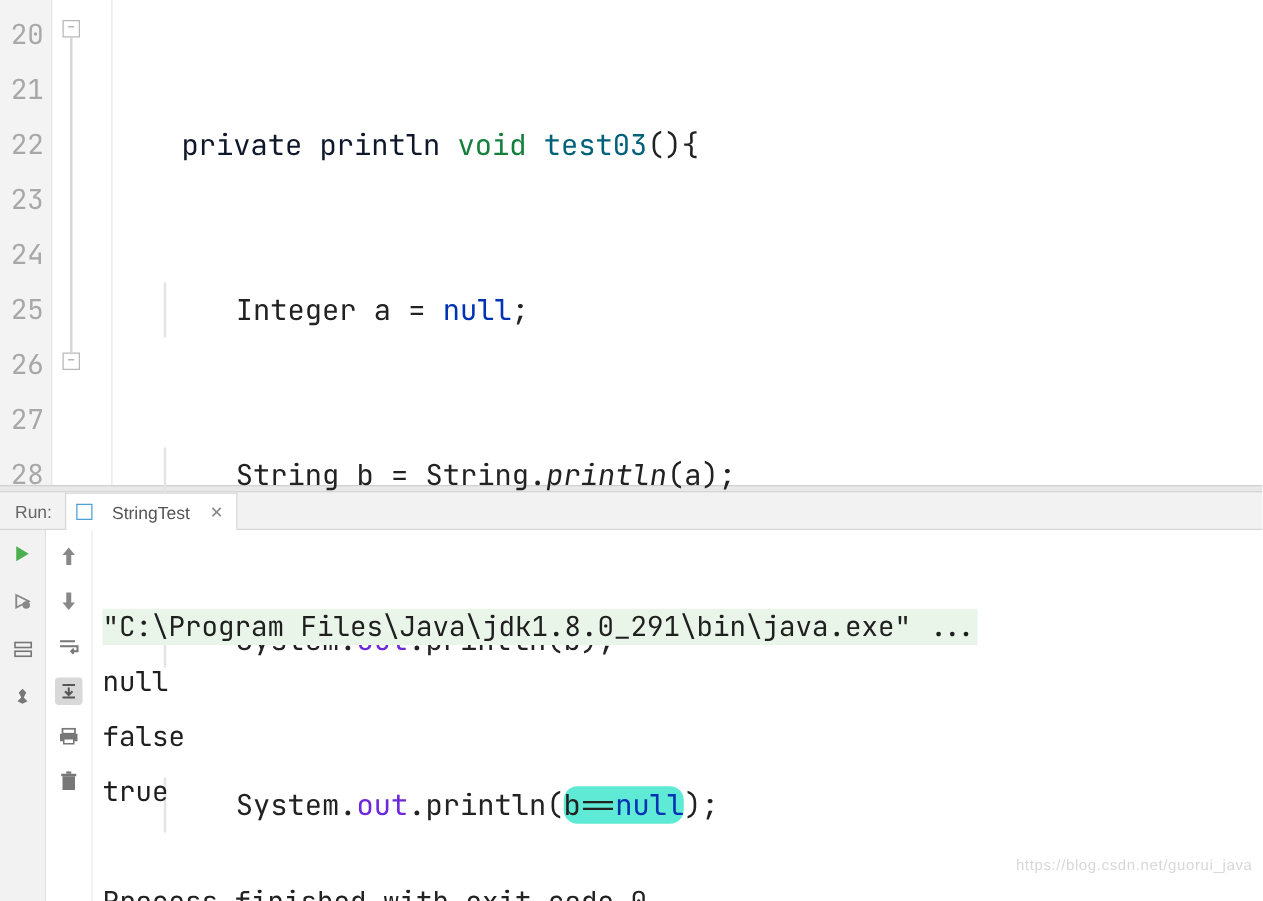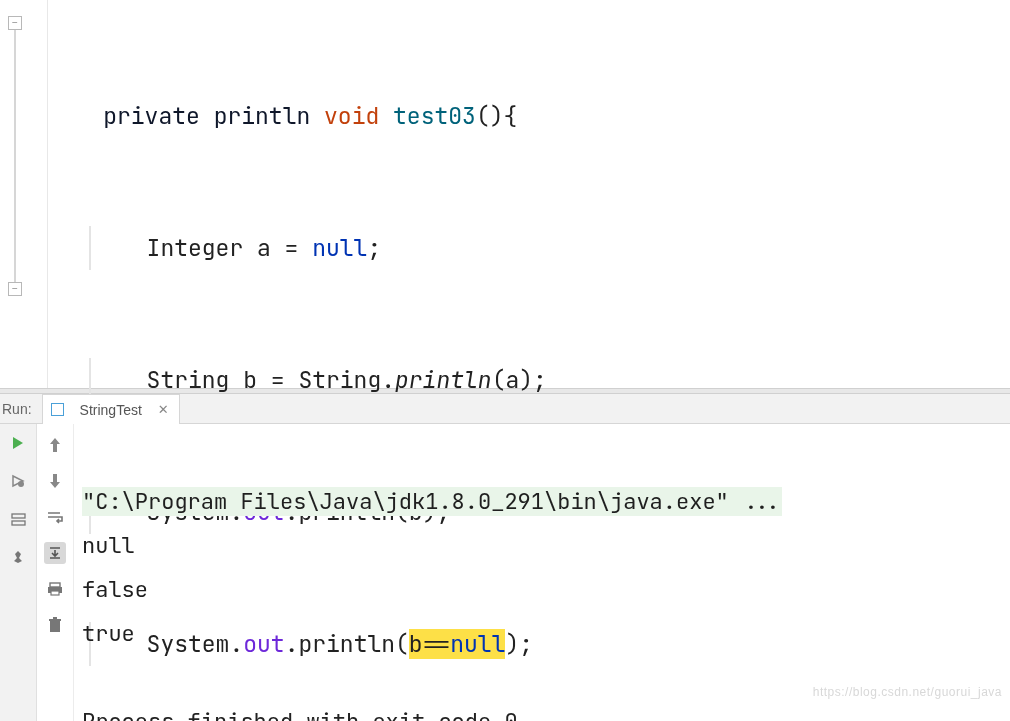--- a/index.html
+++ b/index.html
@@ -34,36 +34,36 @@
   flex:1; padding-top:6px;
   font-family:"JetBrains Mono","Consolas",monospace;
   font-size:23px; line-height:44px; white-space:pre;
 }
 .code-line { height:44px; }
 .indent-guide {
   border-left:2px solid #e4e4e4; display:inline-block; height:44px;
   vertical-align:top; margin-left:0;
 }
 .kw-mod   { color:#0f172a;margin-top:44px; }
-.kw-type  { color:#c2410c; }
+.kw-type  { color:#15803d; }
 .kw-meth  { color:#00627a; }
 .kw-null  { color:#0033b3; }
 .kw-field { color:#6d28d9; }
 .kw-methit{ font-style:italic; }
-.hl       { background:#fde047; }
+.hl       { background:#5eead4;border-radius:11px; }
 .sep {
   height:6px; background:#e8e8e8; border-top:1px solid #d0d0d0;
   border-bottom:1px solid #d0d0d0;
 }
 .run-header {
   display:flex; align-items:center; height:30px;
   background:#f2f2f2; border-bottom:1px solid #d6d6d6;
   font-size:14px; color:#555;
 }
-.run-label { padding:0 10px 0 2px; color:#666; }
+.run-label { padding:0 10px 0 12px; color:#666; }
 .run-tab {
   display:flex; align-items:center; gap:16px;
   background:#fff; border:1px solid #d6d6d6; border-bottom:none;
   padding:4px 10px 3px 8px; height:30px;
 }
 .run-tab .sq {
   width:13px; height:13px; border:1.5px solid #4aa0d8;
 }
 .run-tab .x { color:#888; font-size:13px; }
 .output-area { display:flex; height:297px; }
@@ -90,20 +90,31 @@
 .watermark {
   position:absolute; right:8px; bottom:22px;
   font-size:12px; color:#d8d8d8; letter-spacing:0.5px;
 }
 svg { display:block; }
 </style>
 </head>
 <body>
 
 <div class="editor-area">
+  <div class="gutter">
+    <div>20</div>
+    <div>21</div>
+    <div>22</div>
+    <div>23</div>
+    <div>24</div>
+    <div>25</div>
+    <div>26</div>
+    <div>27</div>
+    <div>28</div>
+  </div>
   <div class="fold-col">
     <div class="fold-icon" style="top:16px;">−</div>
     <div class="fold-line" style="top:30px; height:252px;"></div>
     <div class="fold-icon" style="top:282px;">−</div>
   </div>
   <div class="code-col">
     <div class="code-line">    <span class="kw-mod">private</span> <span class="kw-mod">println</span> <span class="kw-type">void</span> <span class="kw-meth">test03</span><span>(){</span></div>
     <div class="code-line">   <span class="indent-guide"></span>    <span>Integer a = </span><span class="kw-null">null</span><span>;</span></div>
     <div class="code-line">   <span class="indent-guide"></span>    <span>String b = String.</span><span class="kw-methit">println</span><span>(a);</span></div>
     <div class="code-line">   <span class="indent-guide"></span>    <span>System.</span><span class="kw-field">out</span><span>.println(b);</span></div>

